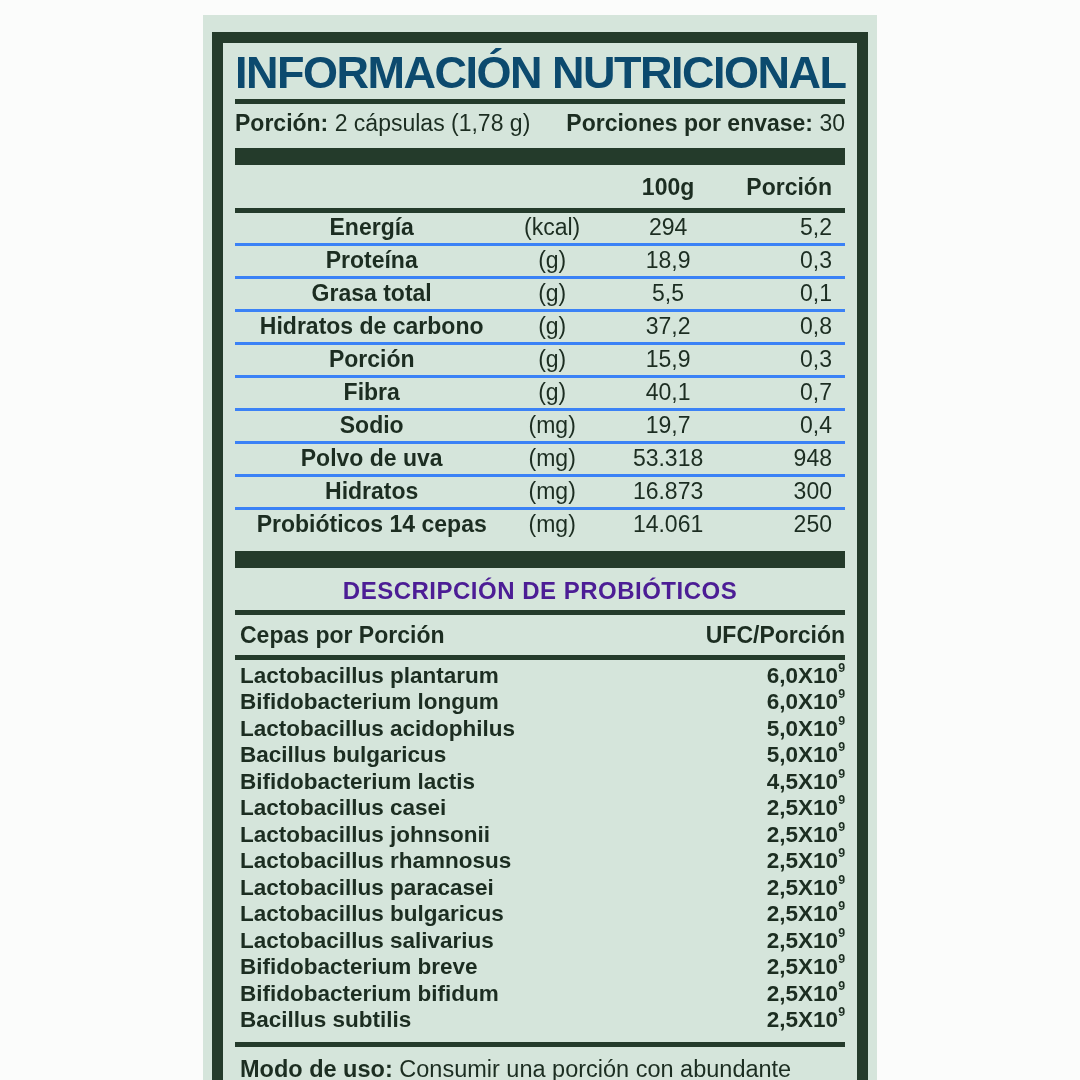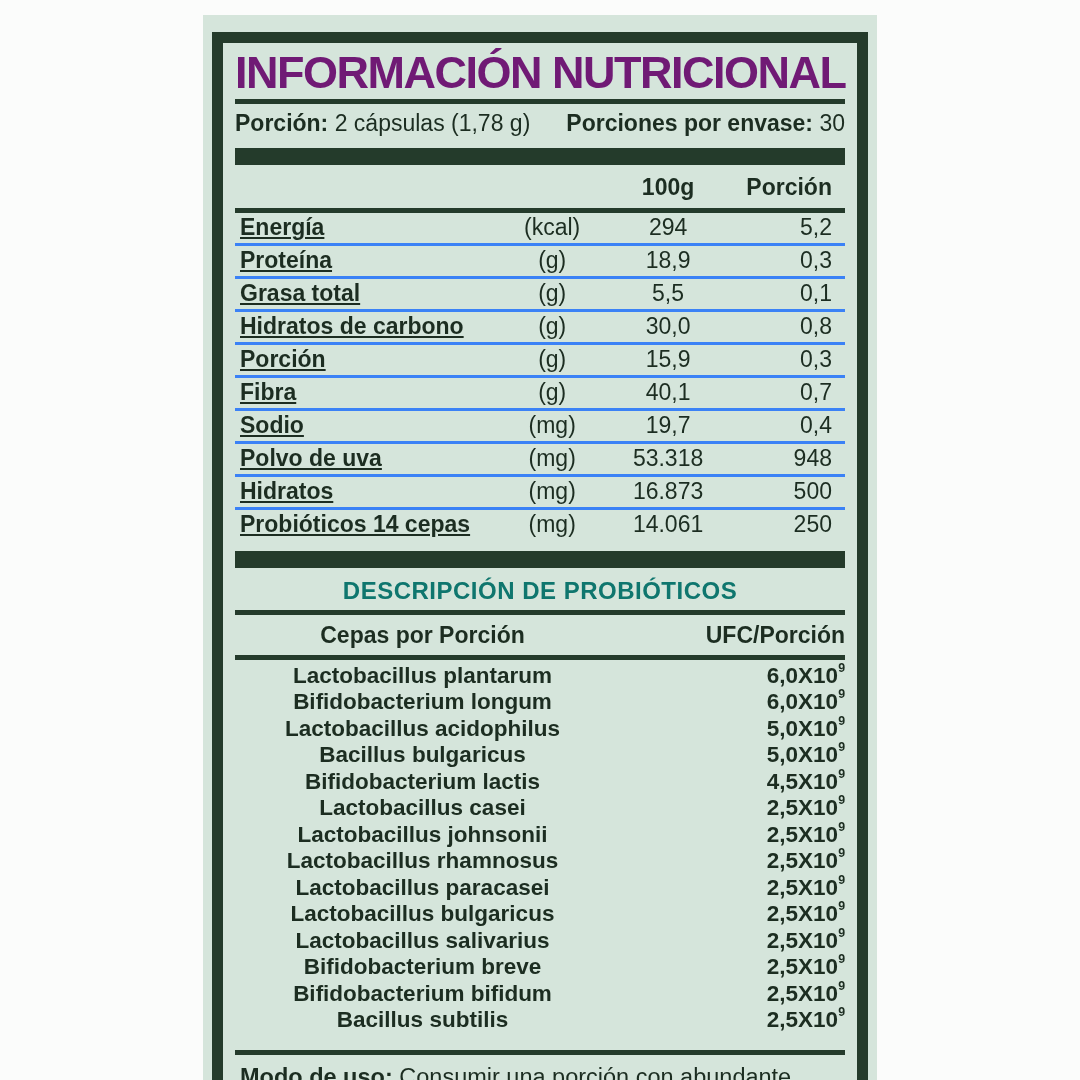--- a/index.html
+++ b/index.html
@@ -22,21 +22,21 @@
     box-sizing: border-box;
     border: 11px solid #243b2b;
     padding: 4px 12px 10px;
     color: #1c2d21;
   }
   .title {
     margin: 2px 0 0;
     font-size: 45px;
     font-weight: bold;
     letter-spacing: -1.5px;
-    color: #701a75;
+    color: #0c4a6e;
     white-space: nowrap;
     line-height: 1.05;
   }
   .rule-title {
     height: 5px;
     background: #243b2b;
     margin-top: 3px;
   }
   .serving-row {
     display: flex;
@@ -64,49 +64,49 @@
   }
   .rule {
     height: 5px;
     background: #243b2b;
   }
   .nrow {
     font-size: 23px;
     height: 30px;
   }
   .nrows .nrow + .nrow { border-top: 3px solid #3b82f6; }
-  .col-name { text-align: left; padding-left: 5px; text-decoration: underline; }
+  .col-name { text-align: center; padding-left: 5px; }
   .col-unit { text-align: center; }
   .col-100 { text-align: center; }
   .col-portion { text-align: right; padding-right: 13px; }
   .section-title {
     margin: 9px 0 5px;
     text-align: center;
     font-size: 24px;
     font-weight: bold;
     letter-spacing: 0.5px;
-    color: #0f766e;
+    color: #4c1d95;
   }
   .pgrid {
     display: grid;
     grid-template-columns: 1fr 240px;
     align-items: center;
   }
   .phead {
     font-size: 23px;
     font-weight: bold;
     padding: 7px 0 6px;
   }
   .prow {
     font-size: 22.5px;
     font-weight: bold;
     height: 26.5px;
   }
-  .prows { padding: 3px 0 16px; }
-  .pname { padding-left: 5px; text-align: center; }
+  .prows { padding: 3px 0 8px; }
+  .pname { padding-left: 5px; }
   .pufc { text-align: right; }
   .pufc sup {
     font-size: 0.55em;
     vertical-align: top;
     position: relative;
     top: -2px;
   }
   .usage {
     font-size: 23.5px;
     line-height: 31px;
@@ -163,21 +163,21 @@
         <div class="ngrid nrow">
           <span class="col-name b">Grasa total</span>
           <span class="col-unit">(g)</span>
           <span class="col-100">5,5</span>
           <span class="col-portion">0,1</span>
         </div>
 
         <div class="ngrid nrow">
           <span class="col-name b">Hidratos de carbono</span>
           <span class="col-unit">(g)</span>
-          <span class="col-100">30,0</span>
+          <span class="col-100">37,2</span>
           <span class="col-portion">0,8</span>
         </div>
 
         <div class="ngrid nrow">
           <span class="col-name b">Porción</span>
           <span class="col-unit">(g)</span>
           <span class="col-100">15,9</span>
           <span class="col-portion">0,3</span>
         </div>
 
@@ -199,21 +199,21 @@
           <span class="col-name b">Polvo de uva</span>
           <span class="col-unit">(mg)</span>
           <span class="col-100">53.318</span>
           <span class="col-portion">948</span>
         </div>
 
         <div class="ngrid nrow">
           <span class="col-name b">Hidratos</span>
           <span class="col-unit">(mg)</span>
           <span class="col-100">16.873</span>
-          <span class="col-portion">500</span>
+          <span class="col-portion">300</span>
         </div>
 
         <div class="ngrid nrow">
           <span class="col-name b">Probióticos 14 cepas</span>
           <span class="col-unit">(mg)</span>
           <span class="col-100">14.061</span>
           <span class="col-portion">250</span>
         </div>
       </div>
 

